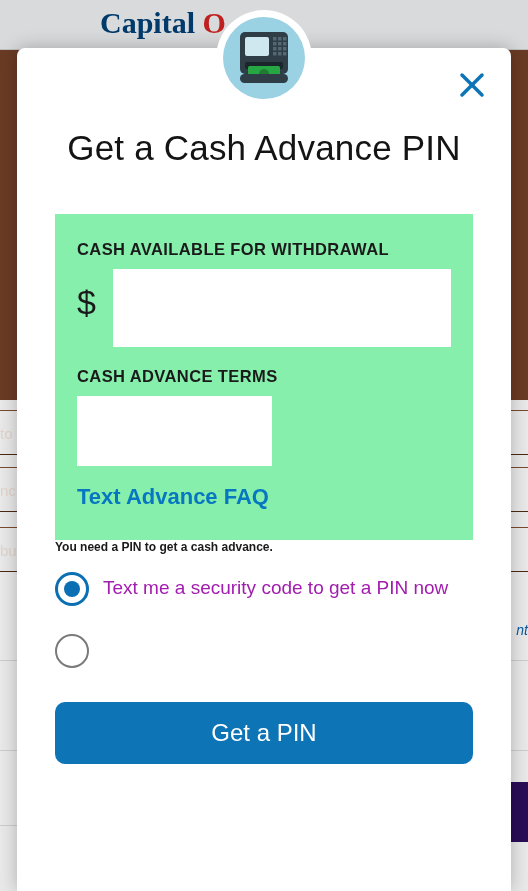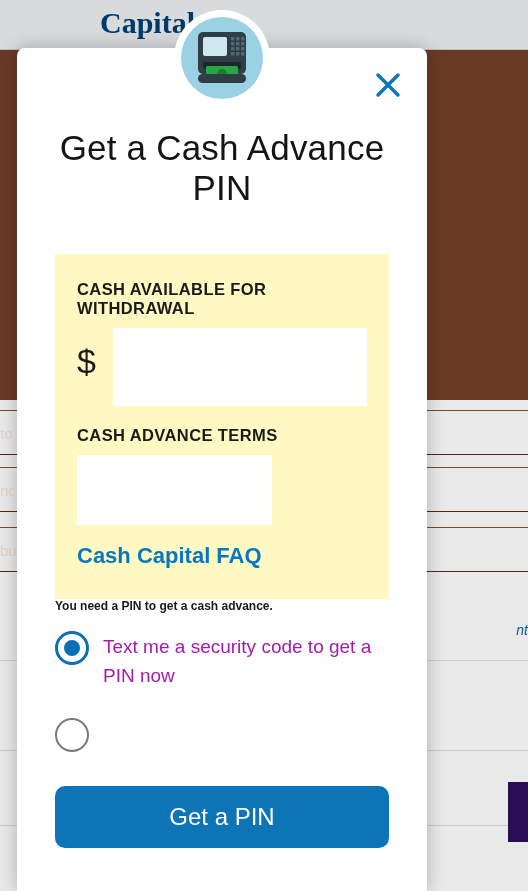--- a/index.html
+++ b/index.html
@@ -20,21 +20,21 @@
     .bg-right-frag { position:absolute; right:0; color:#0a5aa0; font-size:14px;font-style:italic; }
     .bg-strip { position:absolute; left:0; right:0; height:45px; border-top:1px solid #ccc; }
     .bg-purple { position:absolute; right:0; width:20px; height:60px; background:#2a0d57; top:782px;}
     
     .overlay { position: absolute; inset: 0; background: rgba(120,120,120,0.0); }
     
     .modal {
       position: absolute;
       top: 48px;
       left: 17px;
-      width: 410px;
+      width: 494px;
       bottom: 0;
       background: #ffffff;
       border-radius: 8px 8px 0 0;
       box-shadow: 0 0 18px rgba(0,0,0,0.25);
       padding: 0 38px 0 38px;
     }
     .modal-icon-wrap {
       position: absolute;
       top: -38px;
       left: 50%;
@@ -54,21 +54,21 @@
     .modal h1 {
       text-align: center;
       font-size: 35px;
       font-weight: 400;
       color: #141414;
       padding-top: 80px;
       letter-spacing: 0.2px;
     }
     .info-box {
       margin-top: 46px;
-      background: #fef9c3;
+      background: #86efac;
       padding: 26px 22px 30px 22px;
     }
     .info-label {
       font-size: 16.5px;
       font-weight: 600;
       letter-spacing: 0.4px;
       color: #1a1a1a;
       margin-bottom: 10px;
     }
     .white-field {
@@ -207,21 +207,21 @@
   <div class="info-box">
     <div class="info-label">CASH AVAILABLE FOR WITHDRAWAL</div>
     <div class="row-avail">
       <div class="dollar-col">$</div>
       <div class="white-field">
           <span></span>
         </div>
     </div>
     <div class="info-label" style="margin-top:20px;">CASH ADVANCE TERMS</div>
     <div class="terms-field"><span></span></div>
-    <a class="faq-link">Cash Capital FAQ</a>
+    <a class="faq-link">Text Advance FAQ</a>
   </div>
 
   <div class="need-pin">You need a PIN to get a cash advance.</div>
 
   <div class="opts">
     <div class="opt">
       <div class="radio selected"></div>
       <div class="opt-label">Text me a security code to get a PIN now</div>
     </div>
     <div class="opt">

